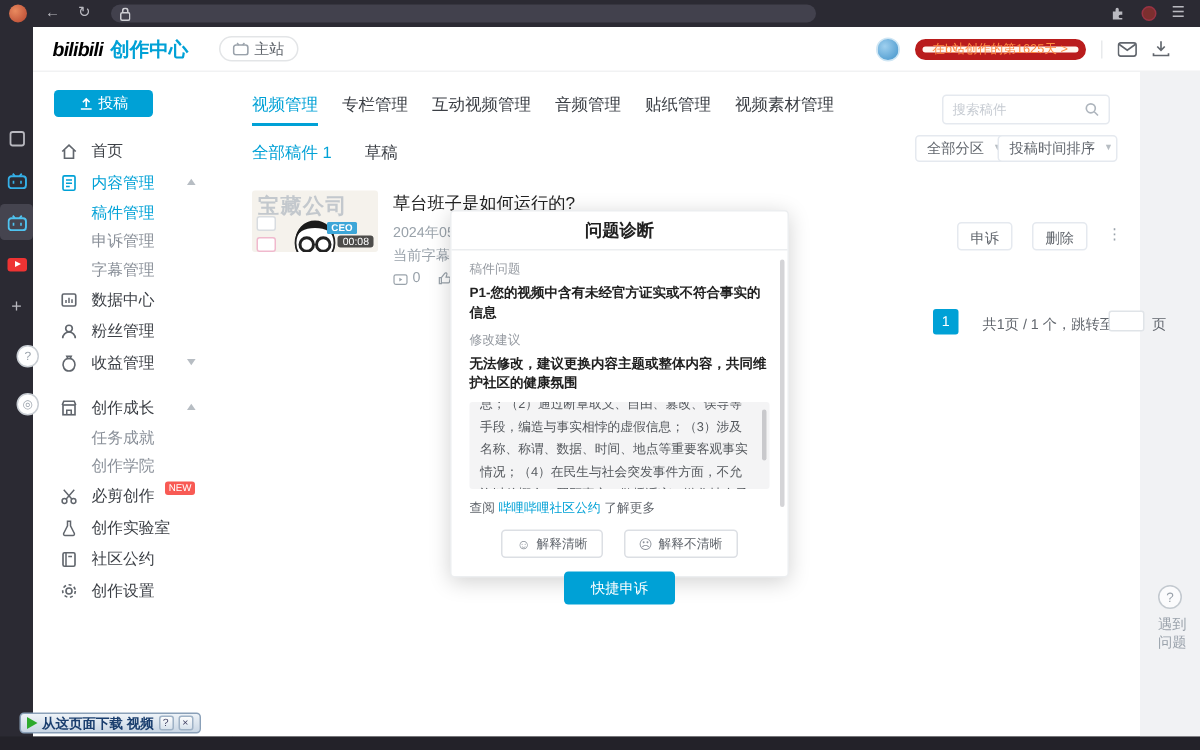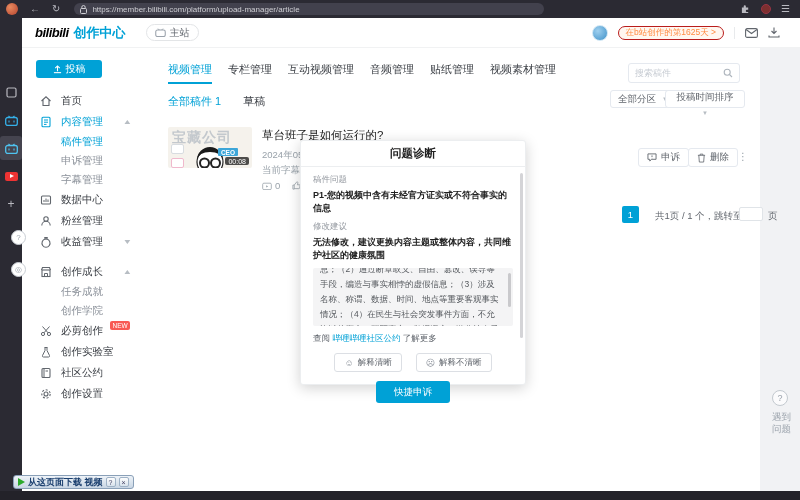--- a/index.html
+++ b/index.html
@@ -35,21 +35,21 @@
 
   
   .page { position:absolute; left:22px; top:18px; width:778px; height:473px; background:#fff; z-index:30; }
   .site-header { position:absolute; left:0; top:0; width:778px; height:30px; background:#fff; border-bottom:1px solid #f1f2f3; display:flex; align-items:center; }
   .logo-wrap { margin-left:13px; display:flex; align-items:center; gap:5px; }
   .logo-bili { color:#000000; font-weight:bold; font-size:13px; letter-spacing:-0.5px; font-style:italic; }
   .logo-brand { color:#00a1d6; font-weight:bold; font-size:13px;font-family:Liberation Mono, monospace; }
   .mainsite-pill { margin-left:20px; height:17px; border:1px solid #e3e5e7; border-radius:9px; display:flex; align-items:center; gap:4px; padding:0 8px; color:#61666d; font-size:10px; }
   .hdr-right { margin-left:auto; display:flex; align-items:center; gap:10px; margin-right:20px; }
   .hdr-avatar { width:16px; height:16px; border-radius:50%; background:radial-gradient(circle at 35% 35%, #9fd0ef, #3f91c9); border:1px solid #cfe6f4; }
-  .days-pill { height:14px; border:1px solid #b91c1c; background:#fff7f0; border-radius:8px; color:#ff8c42; font-size:8.5px; display:flex; align-items:center; padding:0 7px; white-space:nowrap; }
+  .days-pill { height:14px; border:5px solid #b91c1c; background:#fff7f0; border-radius:8px; color:#ff8c42; font-size:8.5px; display:flex; align-items:center; padding:0 7px; white-space:nowrap; }
   .hdr-divider { width:1px; height:12px; background:#e8eaec; }
 
   
   .sidebar { position:absolute; left:0; top:30px; width:133px; bottom:0; background:#fff; }
   .submit-btn { margin:12px 0 0 14px; width:66px; height:18px; background:#00a1d6; color:#fff; font-size:10px; border:none; border-radius:3px; display:flex; align-items:center; justify-content:center; gap:4px; cursor:pointer; }
   .nav { margin-top:12px; }
   .nav-item { height:21px; display:flex; align-items:center; padding-left:17px; font-size:10.5px; color:#3b3f45; cursor:pointer; position:relative; }
   .nav-item .ico { width:13px; height:13px; margin-right:9px; display:flex; align-items:center; justify-content:center; }
   .nav-sub { height:19px; display:flex; align-items:center; padding-left:39px; font-size:10.5px; color:#8a9099; cursor:pointer; position:relative; }
   .nav-blue { color:#00a1d6 !important; }
@@ -75,21 +75,21 @@
   
   .thumb { position:absolute; left:13px; top:79px; width:84px; height:41px; background:#f5f2ec; border-radius:2px; overflow:hidden; }
   .thumb-mark { position:absolute; left:4px; top:2px; font-size:14px; font-weight:bold; color:#c3c8cd; letter-spacing:1px; }
   .ceo-tag { position:absolute; right:14px; top:21px; background:#3da6d8; color:#fff; font-size:6.5px; font-weight:bold; padding:0.5px 3px; border-radius:1px; }
   .dur-badge { position:absolute; right:3px; bottom:3px; background:rgba(20,20,20,.75); color:#fff; font-size:7px; padding:0.5px 3px; border-radius:2px; }
   .mini-ico { position:absolute; width:13px; height:10px; background:#fff; border:1px solid #d8dce0; border-radius:2px; }
   .v-title { position:absolute; left:107px; top:80px; font-size:11.5px; color:#212121; }
   .v-meta1 { position:absolute; left:107px; top:101px; font-size:9.5px; color:#99a2aa; }
   .v-meta2 { position:absolute; left:107px; top:116px; font-size:9.5px; color:#99a2aa; }
   .v-stats { position:absolute; left:107px; top:132px; display:flex; gap:12px; font-size:9.5px; color:#99a2aa; align-items:center; }
-  .act-btn { position:absolute; top:100px; height:19px; border:1px solid #e5e9ef; border-radius:3px; background:#fff; display:flex; align-items:center; gap:4px; padding:0 8px; font-size:9.5px; color:#61666d; cursor:pointer; }
+  .act-btn { position:absolute; top:100px; height:19px; border:1px solid #e5e9ef; border-radius:3px; background:#fff; display:flex; align-items:center; gap:4px; padding:0 8px; font-size:9.5px; color:#61666d; cursor:pointer;flex-direction:column; }
   .more-dots { position:absolute; left:583px; top:103px; color:#99a2aa; font-size:10px; letter-spacing:0; cursor:pointer; }
 
   
   .pag-num { position:absolute; left:467px; top:158px; width:17px; height:17px; background:#00a1d6; color:#fff; font-size:9.5px; display:flex; align-items:center; justify-content:center; border-radius:2px; cursor:pointer; }
   .pag-text { position:absolute; left:500px; top:162px; font-size:9.5px; color:#61666d; }
   .pag-input { position:absolute; left:584px; top:159px; width:24px; height:14px; border:1px solid #e0e4e8; border-radius:2px; font-size:9px; text-align:center; outline:none; font-family:inherit; }
   .pag-unit { position:absolute; left:613px; top:162px; font-size:9.5px; color:#61666d; }
 
   
   .help-circle { position:absolute; right:12px; top:342px; width:16px; height:16px; border-radius:50%; border:1px solid #c3c9cf; color:#9aa2ab; font-size:9px; display:flex; align-items:center; justify-content:center; background:#fbfbfc; cursor:pointer; }
@@ -124,21 +124,20 @@
     <div class="ff-avatar"></div>
     <span class="nav-glyph">←</span>
     <span class="nav-glyph">↻</span>
     <div class="url-pill">
       <span style="margin-right:5px;">
         <svg width="7" height="9" viewBox="0 0 7 9">
             <rect x="0.5" y="3.5" width="6" height="5" rx="1" fill="none" stroke="#cfcfd4" stroke-width="1"></rect>
             <path d="M1.8 3.5 V2.2 a1.7 1.7 0 0 1 3.4 0 V3.5" fill="none" stroke="#cfcfd4" stroke-width="1"></path>
           </svg>
       </span>
-      <span class="url-text">https://member.bilibili.com/platform/upload-manager/article</span>
     </div>
     <div class="chrome-right">
       <span>
         <svg width="10" height="10" viewBox="0 0 10 10">
             <path d="M1 4h2V2.5A1.2 1.2 0 0 1 5.4 2.5V4H8v2.5H6.5a1.2 1.2 0 0 0 0 2.4H8V10H1Z" transform="scale(0.9)" fill="#b9b9c0"></path>
           </svg>
       </span>
       <div class="ext-red"></div>
       <span class="nav-glyph" style="margin-left:0;">☰</span>
     </div>
@@ -367,21 +366,21 @@
 
       <div class="subtabs-row">
         <span style="color:#00a1d6;"><span>全部稿件</span> <span>1</span></span>
         <span style="color:#3b3f45;">草稿</span>
       </div>
 
       <div class="dropdown" style="left:455px; width:64px;">
         <span>全部分区</span>
         <span style="color:#b7bdc3; font-size:6px;">▼</span>
       </div>
-      <div class="dropdown" style="left:510px; width:80px; justify-content:space-between;flex-direction:column;">
+      <div class="dropdown" style="left:510px; width:80px; justify-content:space-between;">
         <span>投稿时间排序</span>
         <span style="color:#b7bdc3; font-size:6px;">▼</span>
       </div>
 
 
       <div class="thumb">
         <div class="thumb-mark">宝藏公司</div>
         <svg width="40" height="40" viewBox="0 0 40 40" style="position:absolute; left:22px; top:13px;">
           <circle cx="20" cy="22" r="13" fill="#fff" stroke="#222" stroke-width="1.2"></circle>
           <path d="M7 20 a13 13 0 0 1 26 0 q-2-8-13-8 t-13 8" fill="#1a1a1a"></path>

